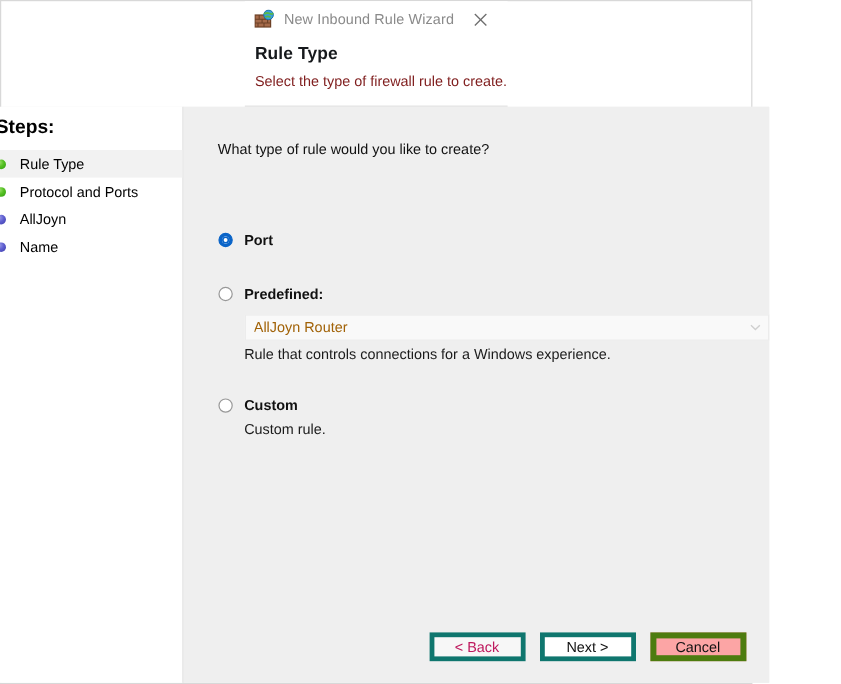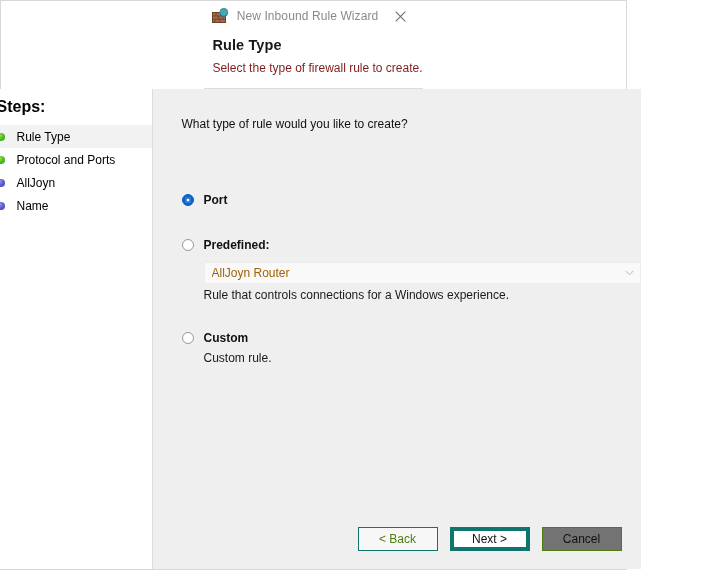--- a/index.html
+++ b/index.html
@@ -232,29 +232,29 @@
   }
   .btn {
     width: 80px;
     height: 24px;
     box-sizing: border-box;
     font-size: 12px;
     font-family: "Liberation Sans", sans-serif;
     display: flex;
     align-items: center;
     justify-content: center;
-    background: #737373;
-    border: 1px solid #4d7c0f;
+    background: #fca5a5;
+    border: 5px solid #4d7c0f;
     color: #111111;
     cursor: default;
   }
   .btn.disabled {
     background: #f7f7f7;
-    border: 1px solid #0f766e;
-    color: #4d7c0f;
+    border: 4px solid #0f766e;
+    color: #be185d;
   }
   .btn.default {
     border: 4px solid #0f766e;
     background: #ffffff;
   }
 </style>
 </head>
 <body>
 
 <div class="window">

